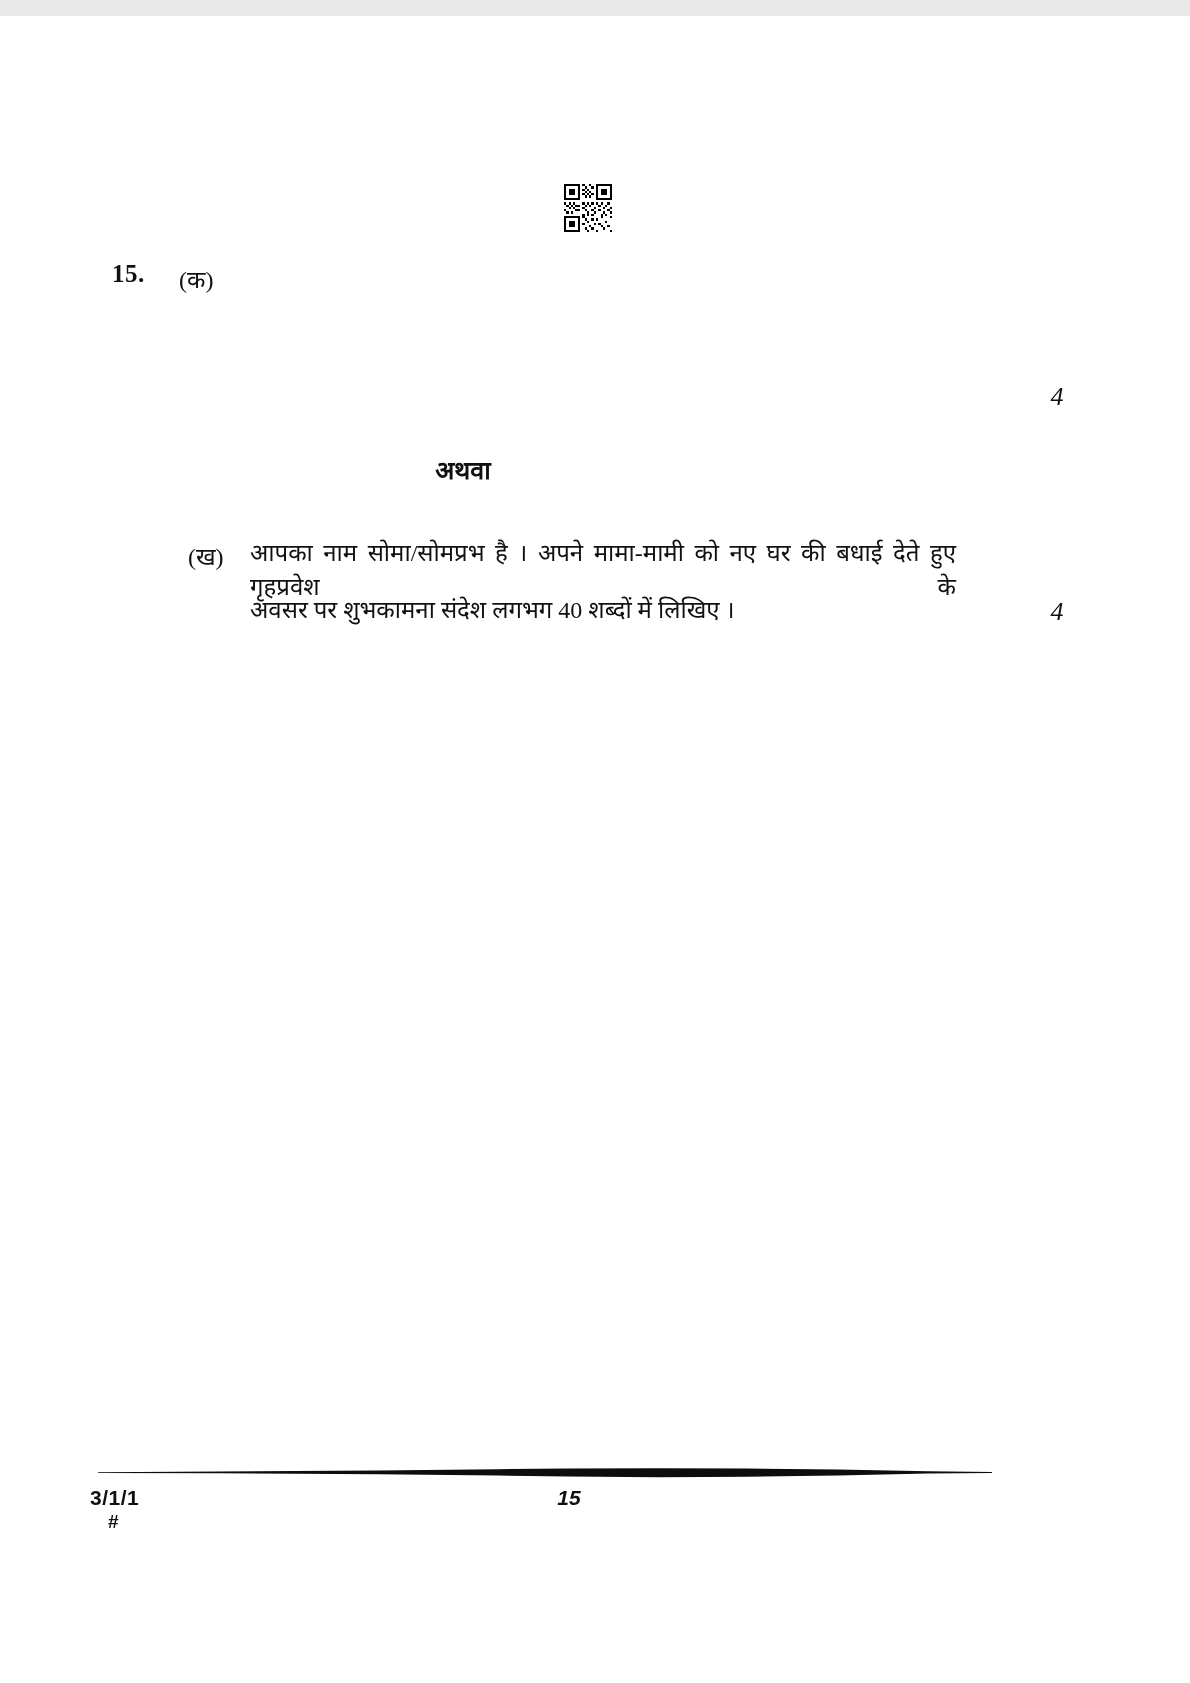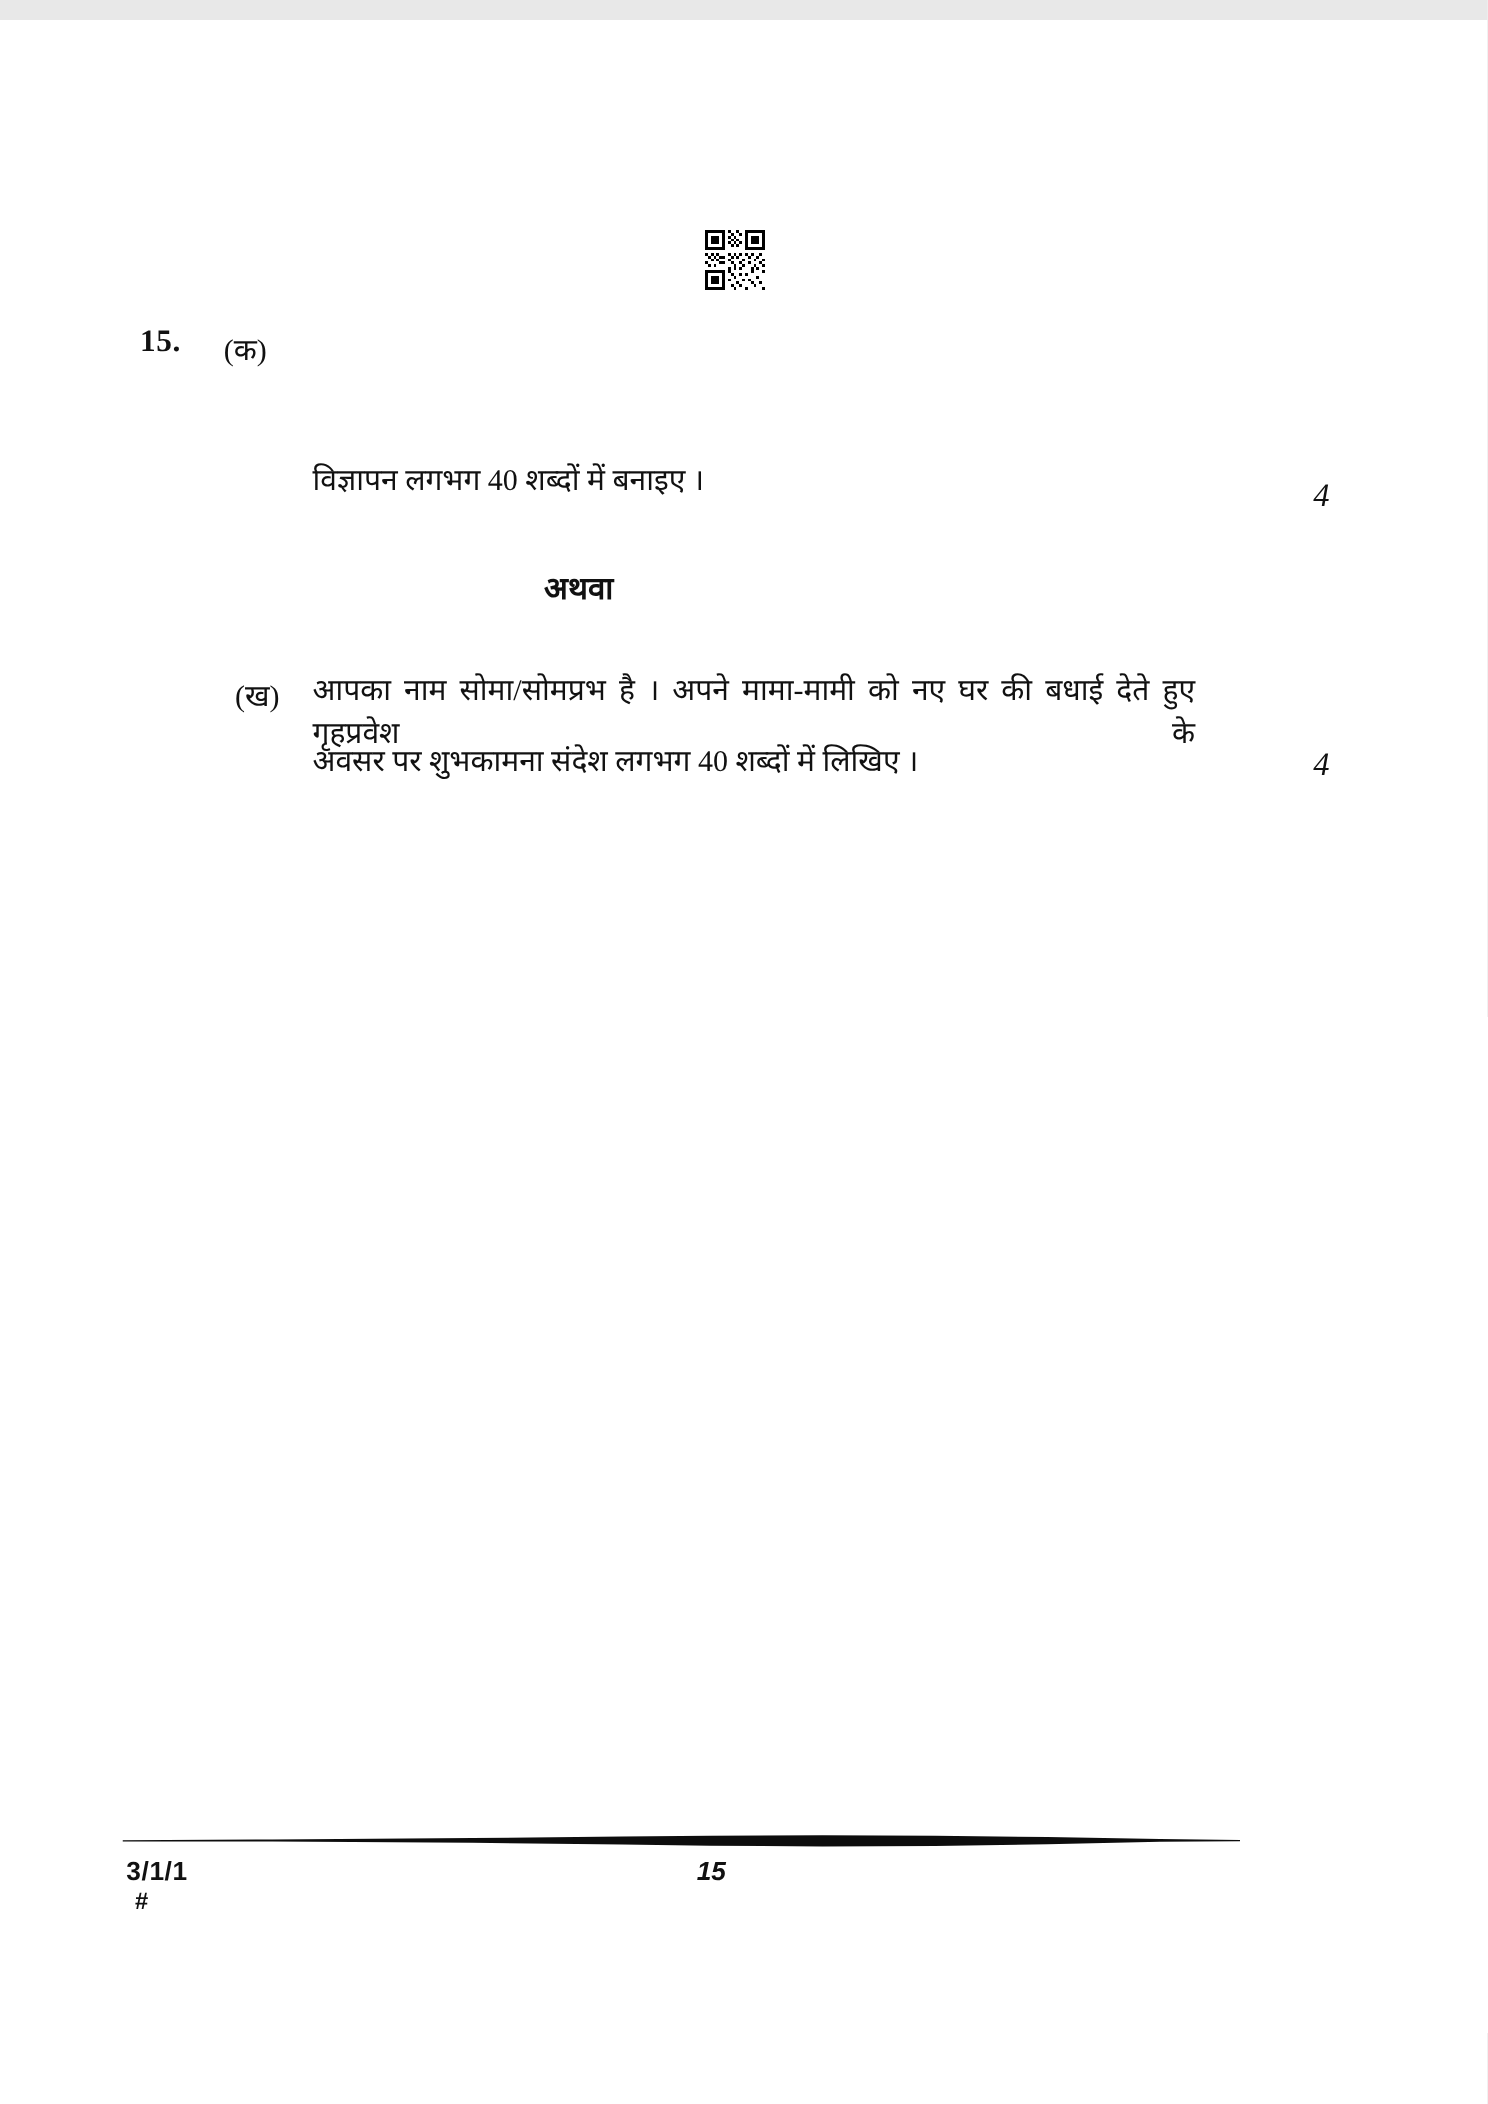--- a/index.html
+++ b/index.html
@@ -39,21 +39,21 @@
     font-size: 26px; font-style: italic; text-align: center;
   }
   .or-sep {
     position: absolute; left: 418px; top: 436px; width: 90px;
     font-size: 25px; font-weight: bold; text-align: center;
     font-family: "Liberation Sans", "Liberation Serif", sans-serif;
   }
 
   .footer-rule { position: absolute; left: 98px; top: 1451px; width: 894px; height: 12px; }
   .paper-code {
-    position: absolute; left: 101px; top: 1470px;
+    position: absolute; left: 90px; top: 1470px;
     font-family: "Liberation Sans", sans-serif;
     font-size: 21px; font-weight: bold; letter-spacing: 0.5px;
   }
   .hash-mark {
     position: absolute; left: 108px; top: 1495px;
     font-family: "Liberation Sans", sans-serif;
     font-size: 19px; font-weight: bold;
   }
   .page-num {
     position: absolute; left: 545px; top: 1470px; width: 48px;
@@ -153,21 +153,20 @@
         <rect x="20" y="14" width="1" height="1"></rect>
         <rect x="20" y="20" width="1" height="1"></rect>
         <rect x="14" y="20" width="1" height="1"></rect>
         <rect x="16" y="18" width="1" height="1"></rect>
     </g>
   </svg>
 
   <div class="qnum">15.</div>
 
   <div class="part-label" style="left:179px; top:246px;">(क)</div>
-  <div class="qline" style="top:352px;">विज्ञापन लगभग 40 शब्दों में बनाइए ।</div>
   <div class="marks" style="top:366px;">4</div>
 
   <div class="or-sep">अथवा</div>
 
   <div class="part-label" style="left:188px; top:523px;">(ख)</div>
   <div class="qline justify" style="top:520px;">आपका नाम सोमा/सोमप्रभ है । अपने मामा-मामी को नए घर की बधाई देते हुए गृहप्रवेश के</div>
   <div class="qline" style="top:577px;">अवसर पर शुभकामना संदेश लगभग 40 शब्दों में लिखिए ।</div>
   <div class="marks" style="top:581px;">4</div>
 
   <svg class="footer-rule" viewBox="0 0 894 12" preserveAspectRatio="none" aria-hidden="true">

